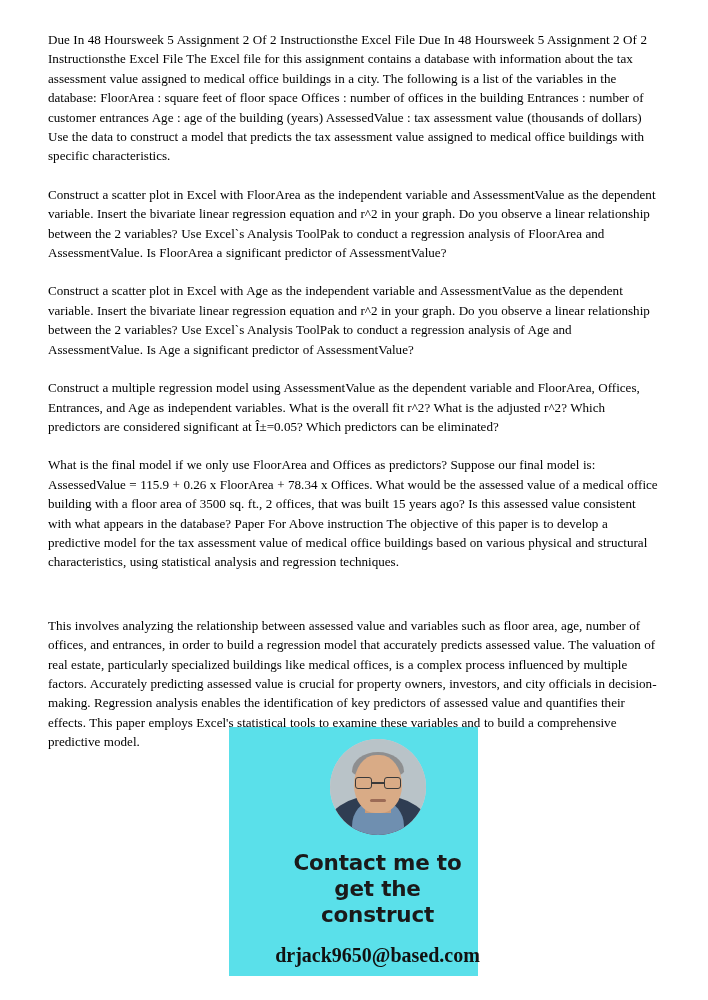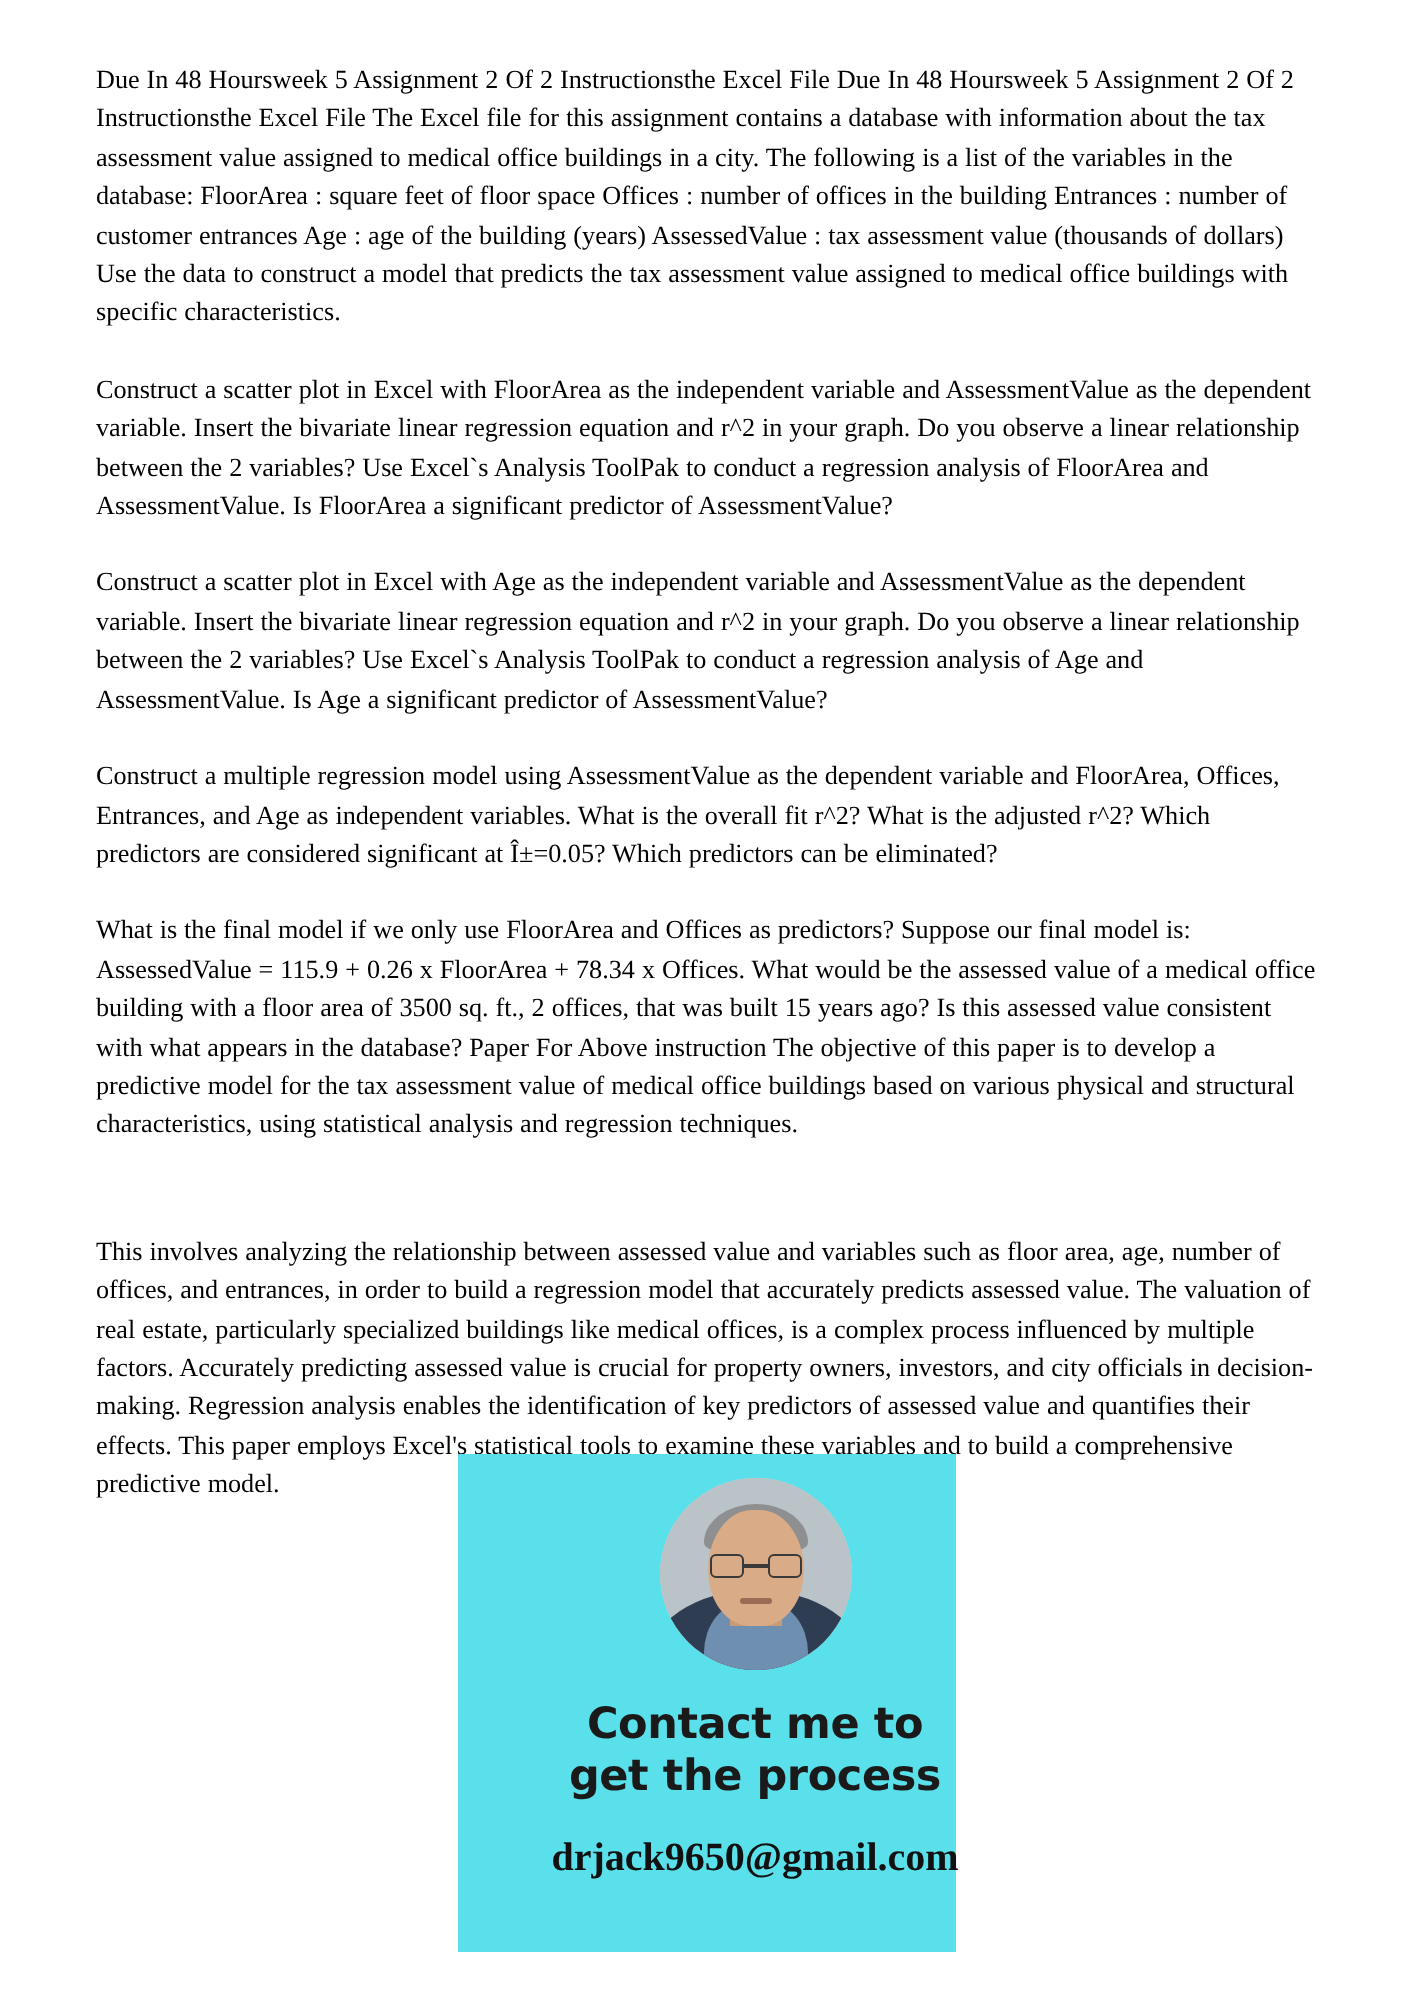--- a/index.html
+++ b/index.html
@@ -202,17 +202,17 @@
       <div class="av-hair"></div>
       <div class="av-head"></div>
       <div class="av-glasses">
         <span class="lens l"></span>
         <span class="bridge"></span>
         <span class="lens r"></span>
       </div>
       <div class="av-mouth"></div>
     </div>
     <div class="overlay-line first">Contact me to</div>
-    <div class="overlay-line">get the process</div>
-    <div class="overlay-email">drjack9650@gmail.com</div>
+    <div class="overlay-line">get the construct</div>
+    <div class="overlay-email">drjack9650@based.com</div>
   </div>
 
 </div>
 
 </body></html>

